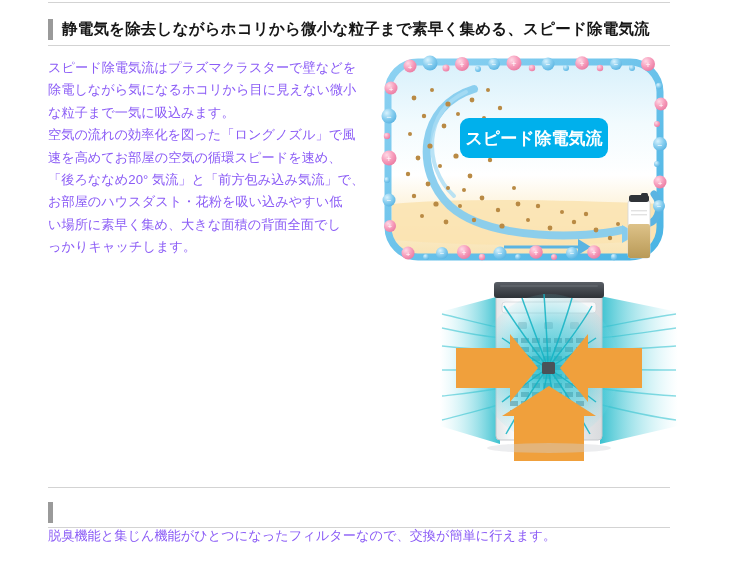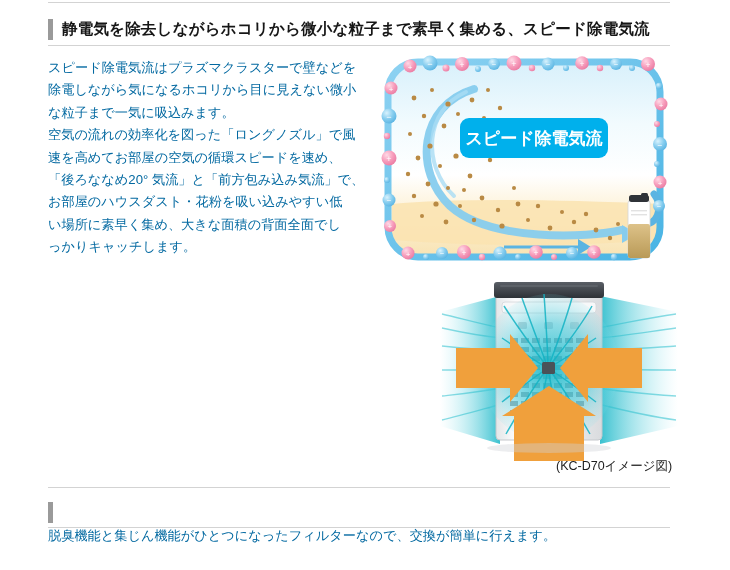--- a/index.html
+++ b/index.html
@@ -60,21 +60,21 @@
     line-height: 1;
   }
   #heading-one { top: 14px; }
   #heading-two { top: 497px; }
 
   
   .body-copy {
     position: absolute;
     font-size: 13.2px;
     line-height: 22.4px;
-    color: #0369a1;
+    color: #8b5cf6;
     white-space: pre-line;
     letter-spacing: 0px;
   }
   #intro-paragraph {
     left: 48px;
     top: 57px;
     width: 318px;
   }
   #filter-paragraph {
     left: 48px;
@@ -538,21 +538,20 @@
       <rect x="102" y="86" width="13" height="12" rx="1.5" fill="#4a5258"></rect>
 
       <path d="M16 72 L70 72 L70 58 L98 92 L70 126 L70 112 L16 112 Z" fill="#f0a03c"></path>
       <path d="M202 72 L148 72 L148 58 L120 92 L148 126 L148 112 L202 112 Z" fill="#f0a03c"></path>
       <path d="M74 185 L74 140 L62 140 L109 110 L156 140 L144 140 L144 185 Z" fill="#f0a03c"></path>
 
       <ellipse cx="109" cy="172" rx="62" ry="5" fill="#cfd3d6" opacity="0.4"></ellipse>
     </svg>
   </div>
 
-  <div id="unit-caption">(KC-D70イメージ図)</div>
 
   <div class="section-heading" id="heading-two">
     <span class="heading-bar"></span>
   </div>
 
   <div class="body-copy" id="filter-paragraph">脱臭機能と集じん機能がひとつになったフィルターなので、交換が簡単に行えます。</div>
 
 </div>
 
 </body></html>

